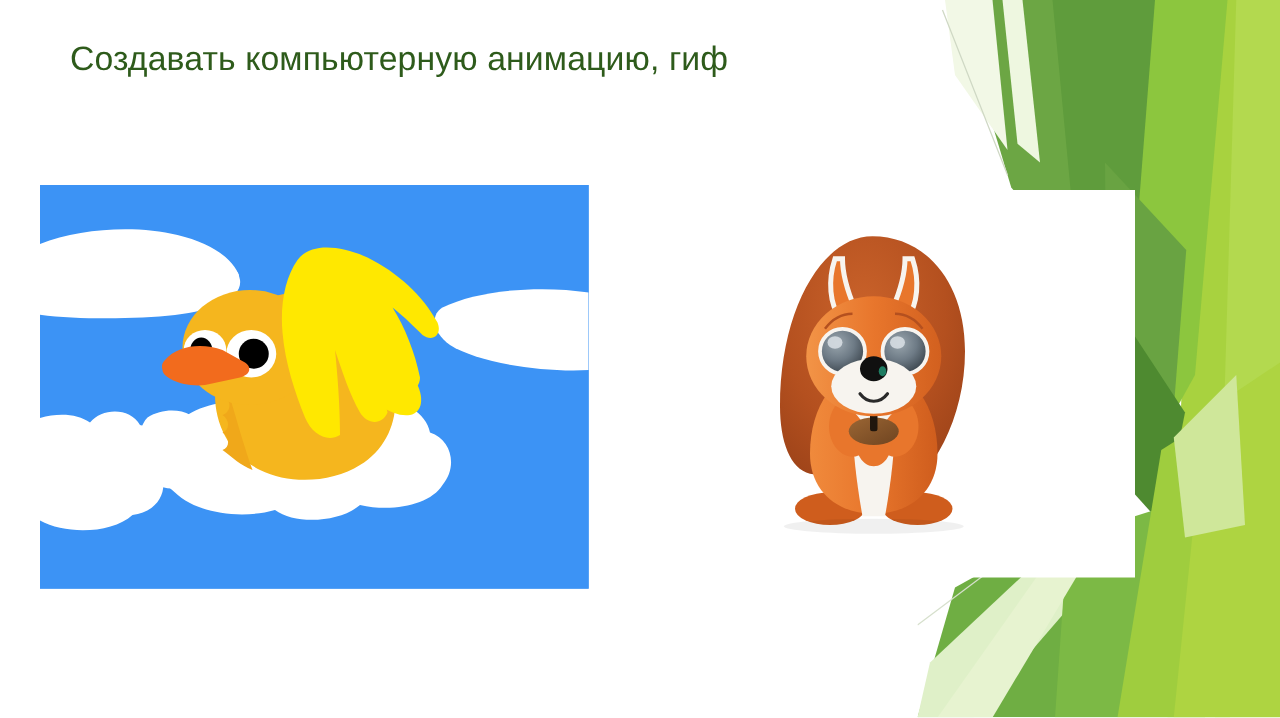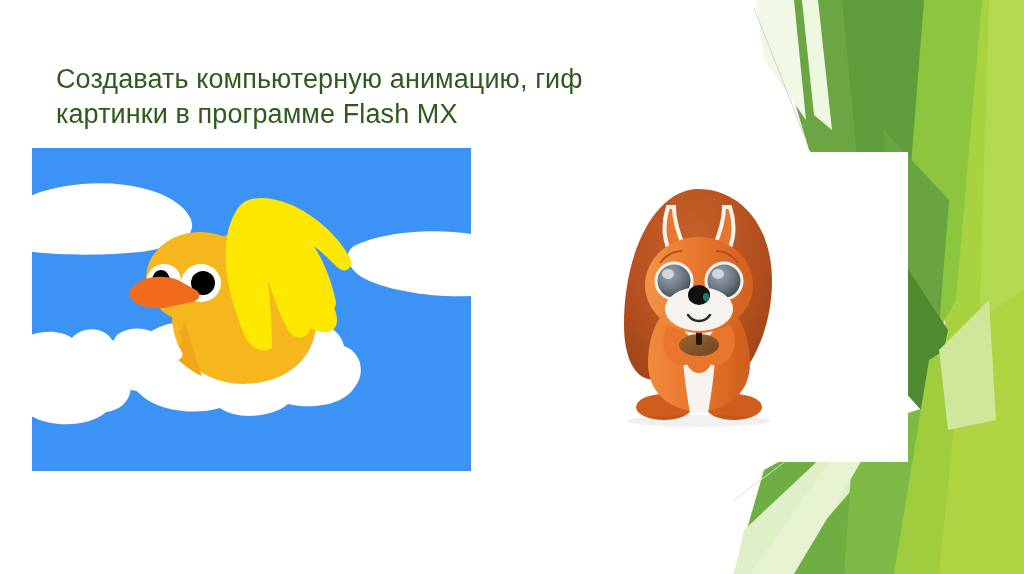--- a/index.html
+++ b/index.html
@@ -28,21 +28,20 @@
     pointer-events: none;
   }
   .facet-art svg { display: block; width: 100%; height: 100%; }
 
   
   .title-block {
     position: absolute;
     left: 56px;
     top: 30px;
     width: 660px;
-    margin-top: 32px;
   }
   .title-line {
     color: #2e5b1b;
     font-size: 27px;
     font-weight: 400;
     line-height: 35px;
     letter-spacing: 0.1px;
     white-space: nowrap;
   }
 
@@ -113,21 +112,20 @@
 
       <line x1="20" y1="8" x2="72" y2="140" stroke="#cfd8c4" stroke-width="1"></line>
       <line x1="0" y1="500" x2="60" y2="455" stroke="#d6dfcc" stroke-width="1"></line>
     </svg>
   </div>
 
   <div class="white-panel"></div>
 
   <div class="title-block">
     <div class="title-line">Создавать компьютерную анимацию, гиф</div>
-    <div class="title-line">картинки в программе Flash MX</div>
   </div>
 
   <div class="duck-pic">
     <svg viewBox="0 0 439 323" xmlns="http://www.w3.org/2000/svg">
       <rect x="0" y="0" width="439" height="323" fill="#3c93f5"></rect>
 
       <path fill="#ffffff" d="M -20,58 C 10,36 70,30 110,40 C 140,47 158,62 160,76 C 162,90 140,100 108,104
                C 70,108 10,108 -20,100 Z"></path>
       <path fill="#ffffff" d="M -20,66 C 20,56 90,52 140,62 C 160,66 166,74 150,82 C 120,96 30,104 -20,100 Z"></path>
 

